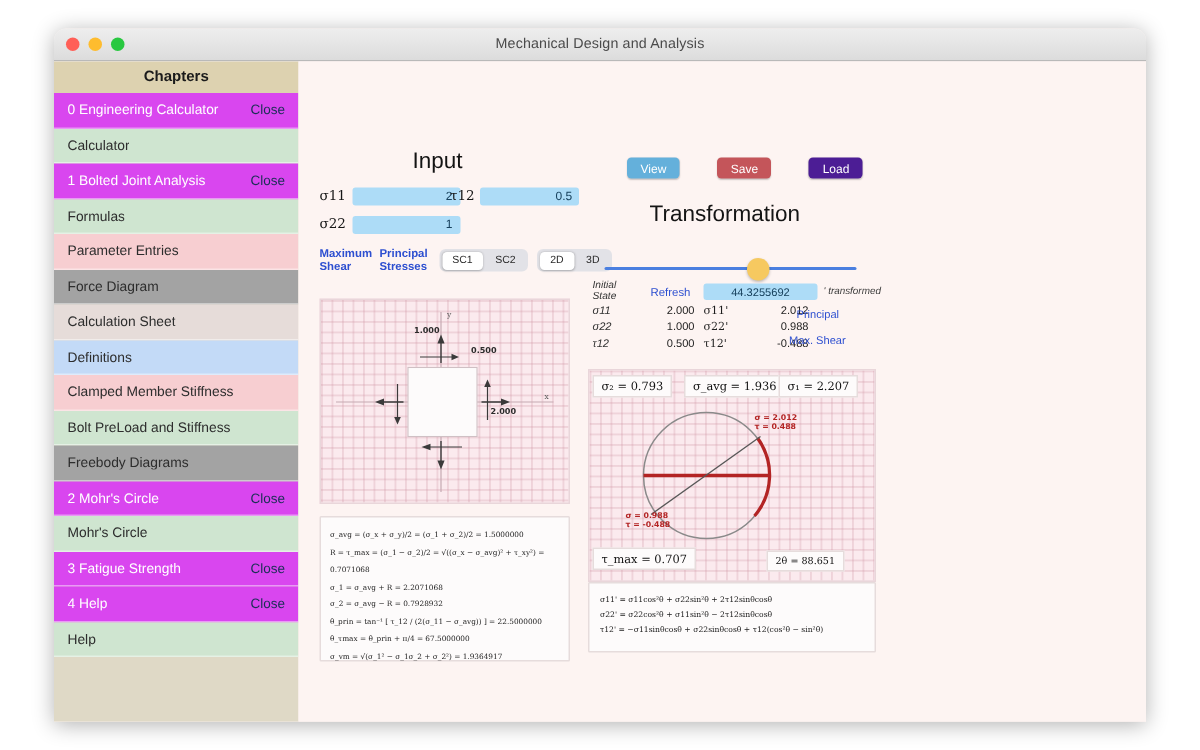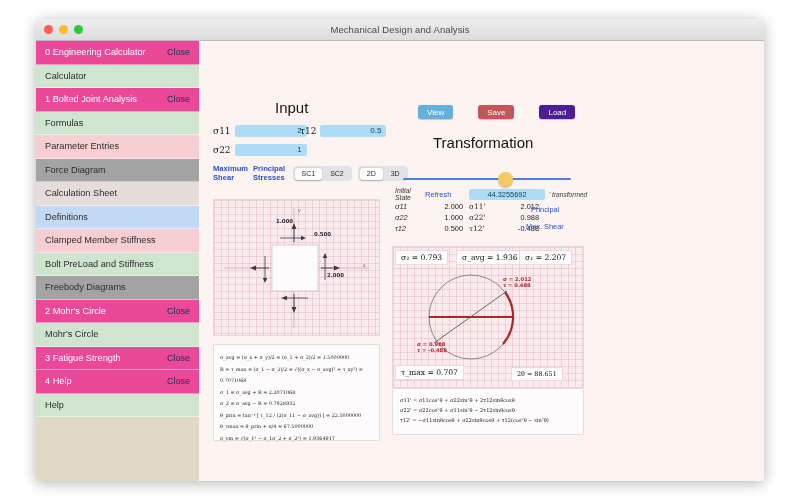--- a/index.html
+++ b/index.html
@@ -47,21 +47,21 @@
     font-size:10px;font-weight:bold;display:flex;align-items:center;justify-content:center;
   }
   .sb-item{
     height:23.5px;display:flex;align-items:center;
     padding:0 9px;font-size:9.2px;box-sizing:border-box;
     border-bottom:1px solid rgba(255,255,255,.45);
     justify-content:space-between;
   }
   .sb-item .lbl{white-space:nowrap;overflow:hidden;}
   .sb-item .close{font-size:9px;}
-  .sb-blue{background:#ec4899;color:#fff;}
+  .sb-blue{background:#d946ef;color:#fff;}
   .sb-blue .close{color:#1a2f55;}
   .sb-green{background:#cfe5d0;color:#2d2d2d;}
   .sb-pink{background:#f7ced1;color:#2d2d2d;}
   .sb-orange{background:#a3a3a3;color:#2d2d2d;}
   .sb-grey{background:#e6dcd9;color:#2d2d2d;}
   .sb-lblue{background:#c3daf7;color:#2d2d2d;}
 
   
   .main{flex:1;position:relative;background:#fdf4f2;}
 
@@ -168,20 +168,21 @@
         <div class="light l-red"></div>
         <div class="light l-yellow"></div>
         <div class="light l-green"></div>
       </div>
       <div class="win-title">Mechanical Design and Analysis</div>
     </div>
 
     <div class="body-area">
 
       <div class="sidebar">
+        <div class="chapters-head">Chapters</div>
         <div id="sb-list">
             <div class="sb-item sb-blue">
               <span class="lbl">0 Engineering Calculator</span>
               <span class="close">Close</span>
             </div>
             <div class="sb-item sb-green">
               <span class="lbl">Calculator</span>
             </div>
             <div class="sb-item sb-blue">
               <span class="lbl">1 Bolted Joint Analysis</span>
@@ -320,21 +321,21 @@
         <div class="panel-title" id="transform-title">Transformation</div>
 
         <div class="slider-wrap">
           <div class="slider-track"></div>
           <div class="slider-knob" style="left: 100.86px;"></div>
         </div>
 
         <div class="state-tbl">
           <div class="st-row" style="height:13px;">
             <div class="st-c1" style="line-height:6.5px;font-size:6.8px;">Initial State</div>
-            <div class="st-c2" style="text-align:left;padding:0;width:44px;">
+            <div class="st-c2" style="text-align:center;padding:0;width:44px;">
               <span class="refresh-lnk">Refresh</span>
             </div>
             <div style="width:80px;">
               <div class="angle-inp">44.3255692</div>
             </div>
             <div class="trans-note">' transformed</div>
           </div>
           <div id="state-rows">
               <div class="st-row">
                 <div class="st-c1 gs">σ11</div>

